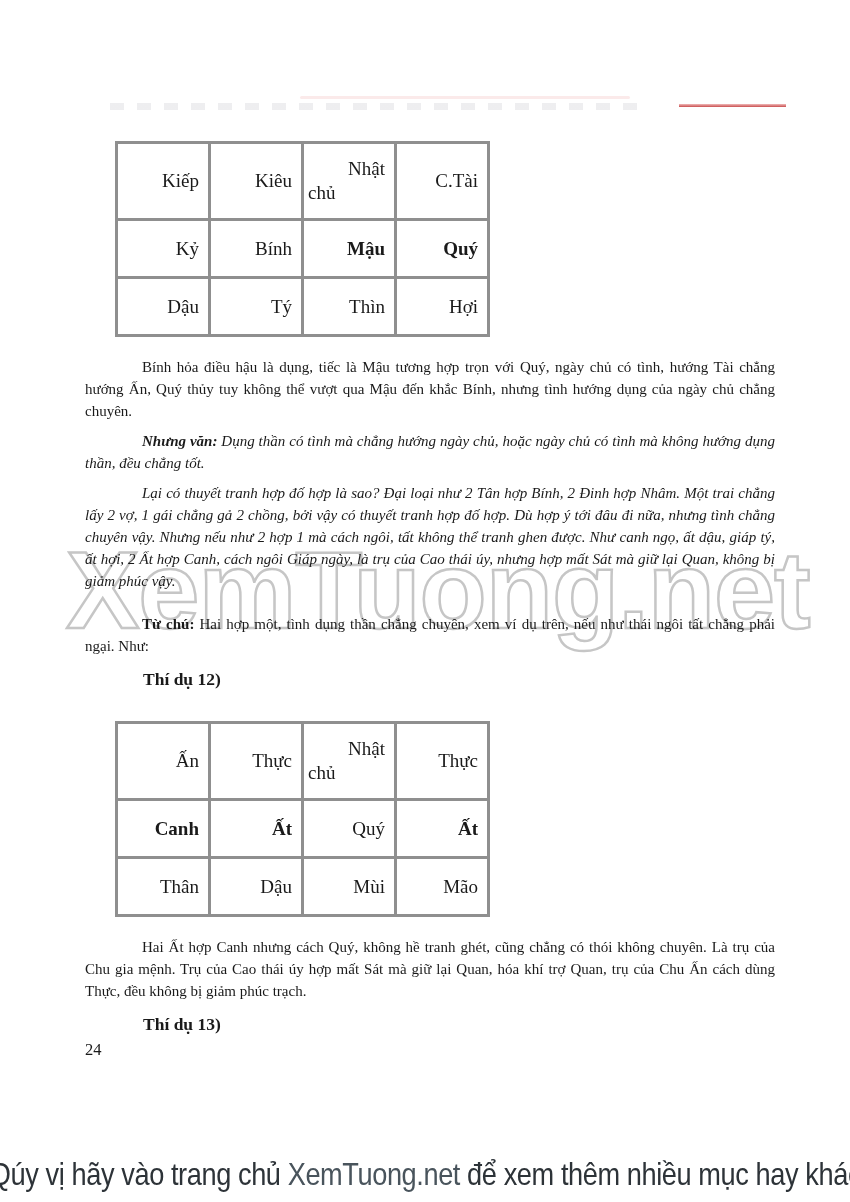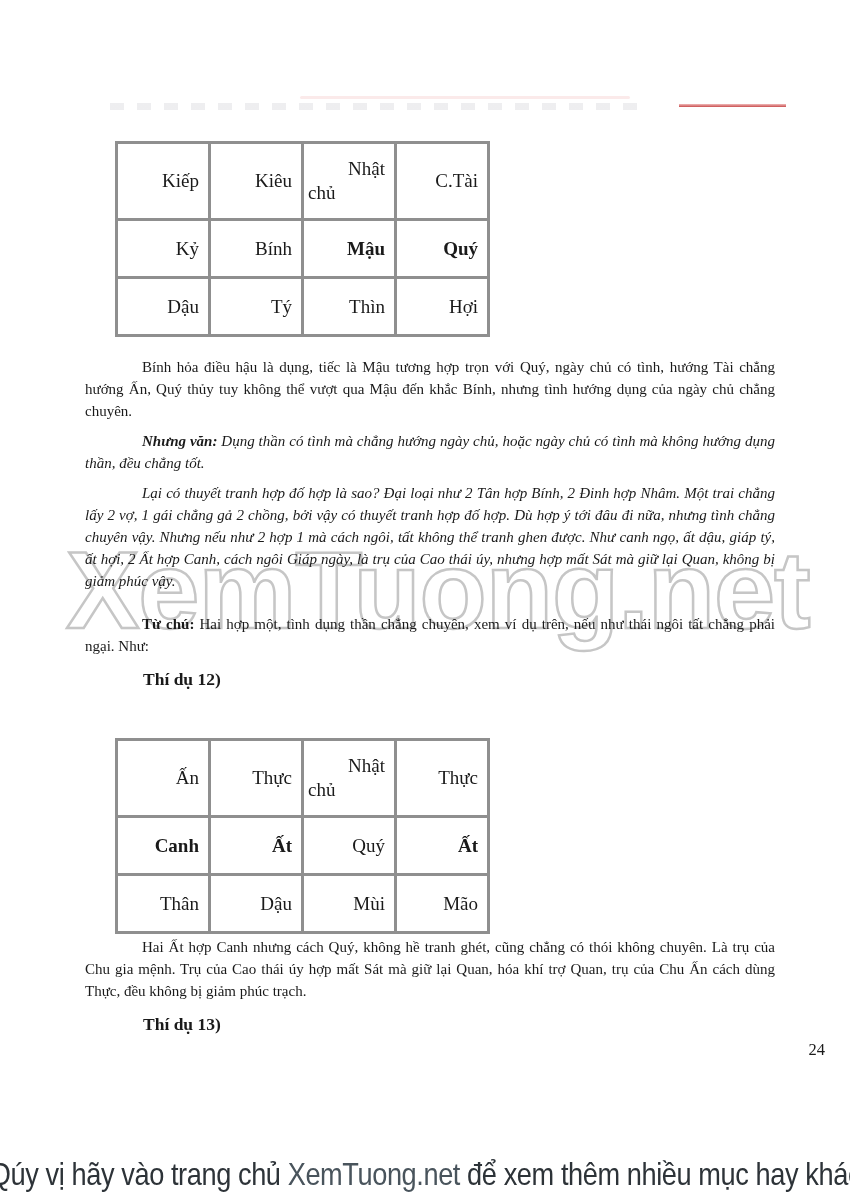--- a/index.html
+++ b/index.html
@@ -40,21 +40,21 @@
   .btable td{
     border:3px solid #8f8f8f; width:90px; vertical-align:middle;
     background:transparent; padding:2px 0;
   }
   .btable tr:first-child td{height:70px;}
   .btable tr:not(:first-child) td{height:51px;}
   .btable td.b{font-weight:700;}
   .btable .cl{text-align:right; padding-right:9px; line-height:24px;}
   .btable .cl + .cl{text-align:left; padding-left:4px; padding-right:12px;}
   #table-1{top:133px;}
-  #table-2{top:730px;}
+  #table-2{top:713px;}
   
   .para{
     position:absolute; left:85px; width:690px; z-index:1; margin:0;
     font-size:15px; line-height:22px; text-align:justify;
     text-indent:57px;
   }
   .italic{font-style:italic;}
   .lead-b{font-weight:700;}
   .lead-bi{font-weight:700; font-style:italic;}
   #p1{top:356px;}
@@ -63,21 +63,21 @@
   #p4{top:613px;}
   #p5{top:936px;}
   .example{
     position:absolute; left:143px; z-index:1; margin:0;
     font-size:17.5px; font-weight:700; line-height:22px;
   }
   #ex12{top:668px;}
   #ex13{top:1013px;}
   .page-number{
     position:absolute; top:1040px; left:85px; width:740px;
-    text-align:right; font-size:16.5px; z-index:1;
+    text-align:left; font-size:16.5px; z-index:1;
   }
   
   .footer{
     position:absolute; bottom:0; left:0; width:850px; height:56px;
     background:#ffffff; z-index:2; display:flex; align-items:center;
     justify-content:center;
   }
   .footer-text{
     font-family:"Liberation Sans","DejaVu Sans",sans-serif;
     font-size:32px; font-weight:400; color:#2d3338;

